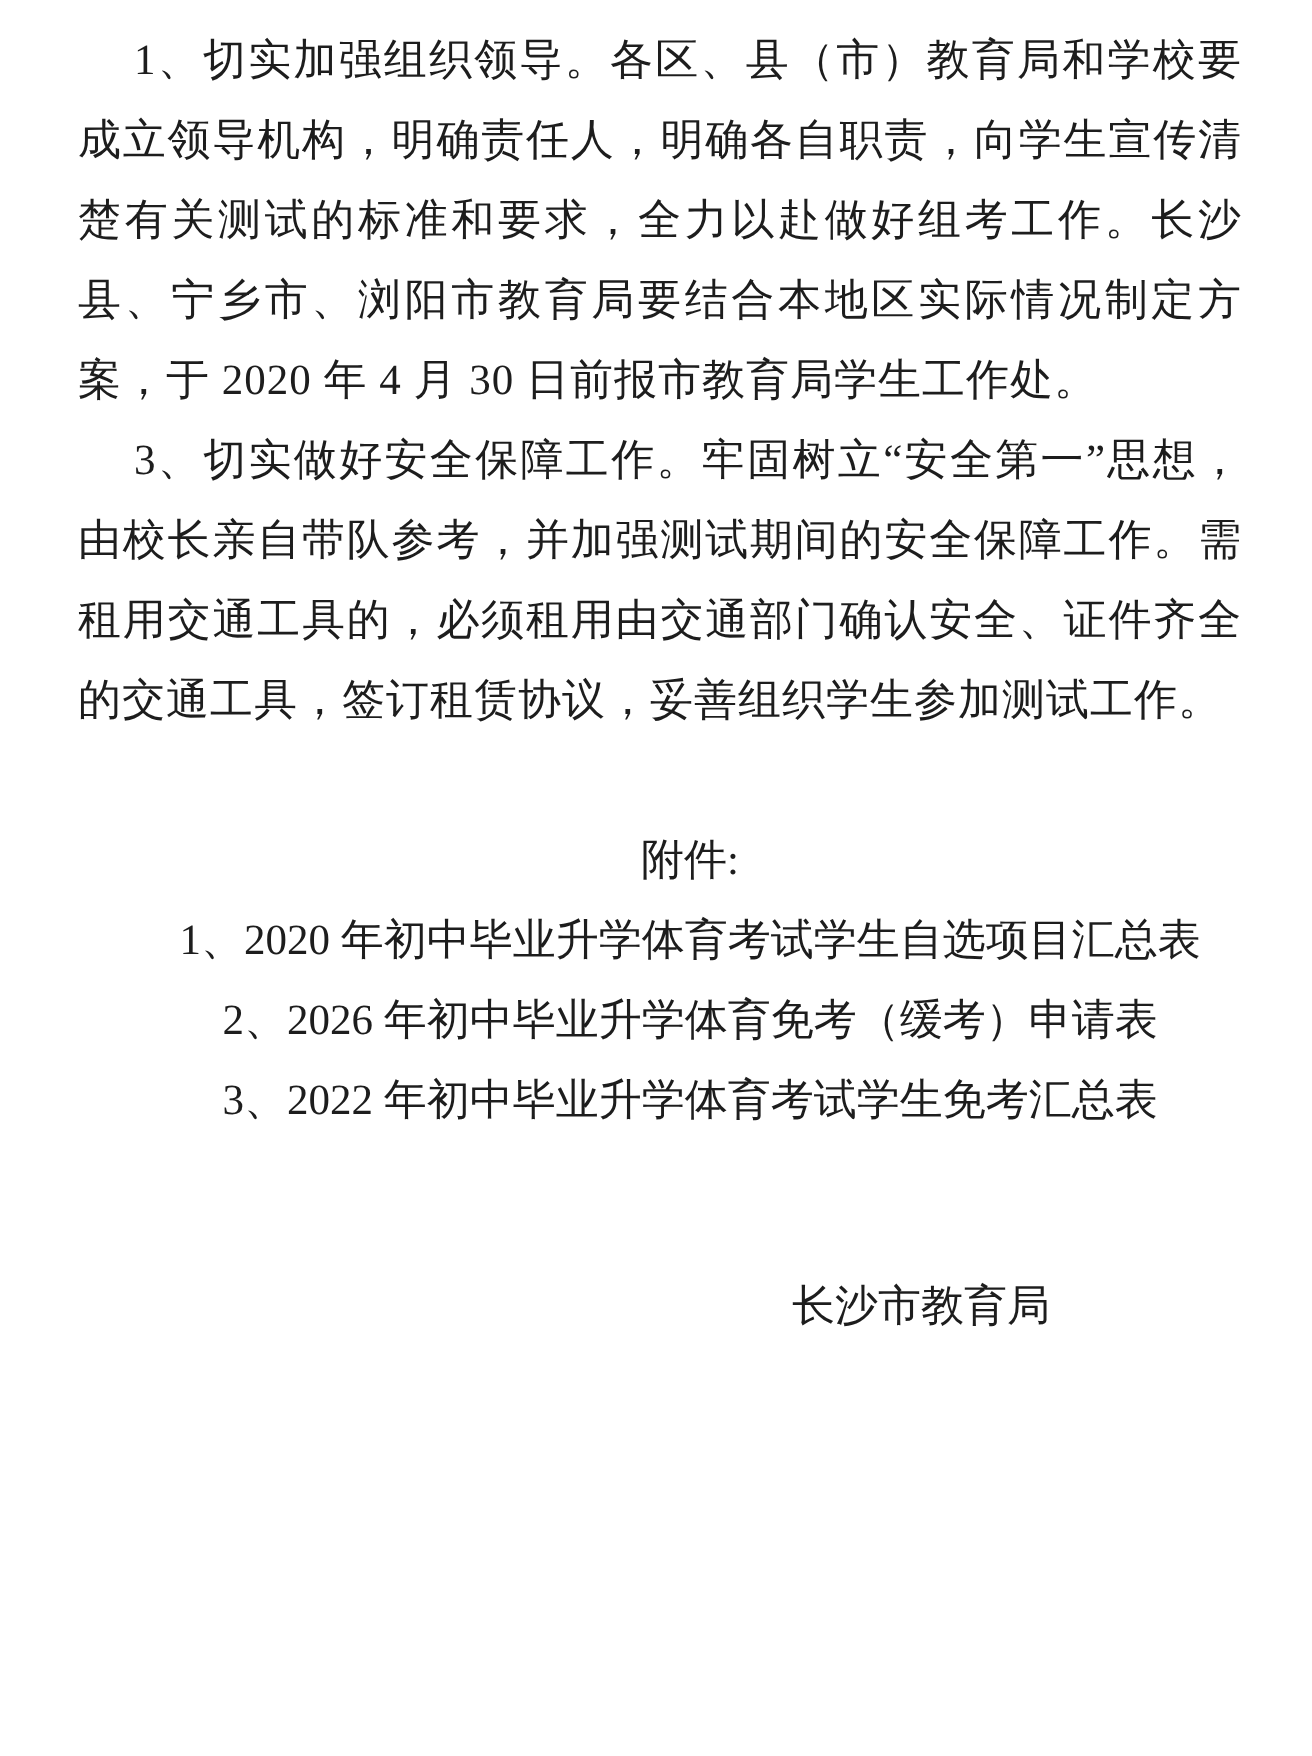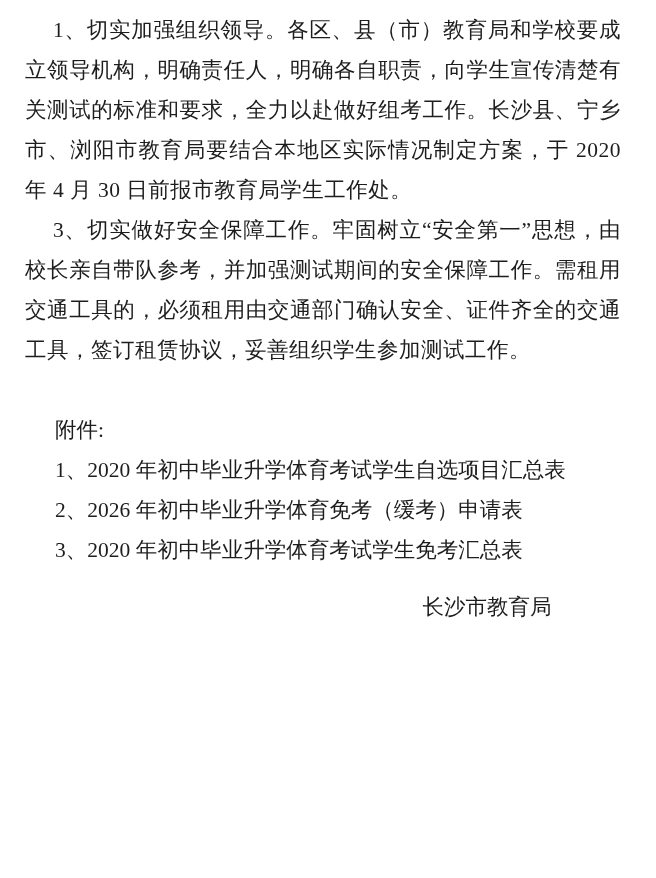--- a/index.html
+++ b/index.html
@@ -11,64 +11,63 @@
     .page {
       position: relative;
       width: 656px;
       height: 878px;
       margin: 0;
       background: #ffffff;
       color: #1d1d1d;
       font-family: "Liberation Serif", "DejaVu Serif", serif;
       font-size: 21.5px;
       line-height: 40px;
-      padding: 10px 35px 0 25px;
+      padding: 10px 35px 0 39px;
       overflow: hidden;
     }
     .para {
       margin: 0;
       text-indent: 28px;
       text-align: justify;
       text-justify: inter-character;
       letter-spacing: 0.5px;
     }
     .attachments {
       margin-top: 40px;
       padding-left: 30px;
+      text-align: center;
     }
     .attach-line {
       margin: 0;
       white-space: nowrap;
     }
     .signature {
-      margin-top: 18px;
+      margin-top: 63px;
       margin-left: 357px;
       width: 210px;
-      text-align: center;
-      font-family: Liberation Mono, monospace;
     }
     .signature p {
       margin: 0;
       white-space: nowrap;
     }
   </style>
 </head>
 <body>
 
 <div class="page">
 
   <p class="para">1、切实加强组织领导。各区、县（市）教育局和学校要成立领导机构，明确责任人，明确各自职责，向学生宣传清楚有关测试的标准和要求，全力以赴做好组考工作。长沙县、宁乡市、浏阳市教育局要结合本地区实际情况制定方案，于 2020 年 4 月 30 日前报市教育局学生工作处。</p>
 
 
   <p class="para">3、切实做好安全保障工作。牢固树立“安全第一”思想，由校长亲自带队参考，并加强测试期间的安全保障工作。需租用交通工具的，必须租用由交通部门确认安全、证件齐全的交通工具，签订租赁协议，妥善组织学生参加测试工作。</p>
 
   <div class="attachments">
     <p class="attach-line">附件:</p>
     <p class="attach-line">1、2020 年初中毕业升学体育考试学生自选项目汇总表</p>
     <p class="attach-line">2、2026 年初中毕业升学体育免考（缓考）申请表</p>
-    <p class="attach-line">3、2020 年初中毕业升学体育考试学生免考汇总表</p>
+    <p class="attach-line">3、2022 年初中毕业升学体育考试学生免考汇总表</p>
   </div>
 
   <div class="signature">
     <p>长沙市教育局</p>
   </div>
 
 </div>
 
 </body></html>

